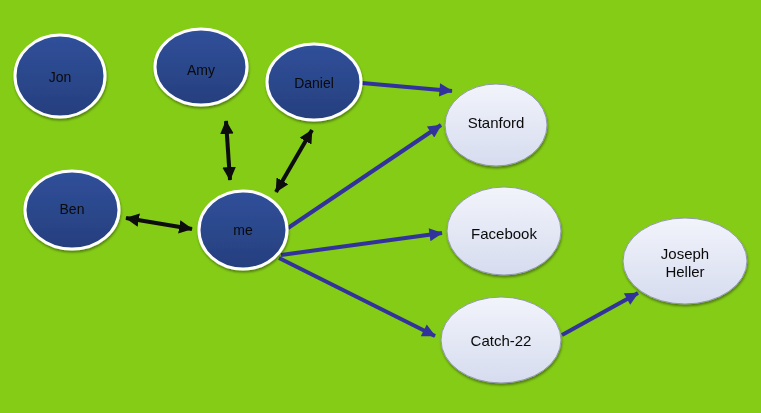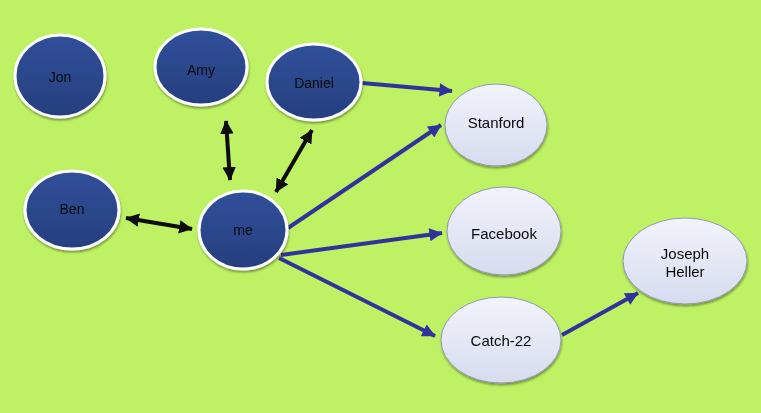--- a/index.html
+++ b/index.html
@@ -1,20 +1,20 @@
 <!DOCTYPE html>
 <html><head>
 <meta charset="utf-8">
 <style>
   html, body { margin: 0; padding: 0; background: #ffffff; }
   .stage {
     position: relative;
     width: 761px;
     height: 413px;
-    background: #bef264;
+    background: #84cc16;
     overflow: hidden;
   }
   svg { display: block; }
   text {
     font-family: "Liberation Sans", sans-serif;
     fill: #0a0a0a;
   }
   .person-label { font-size: 14px; }
   .entity-label { font-size: 15px; }
   .edge-mutual {

